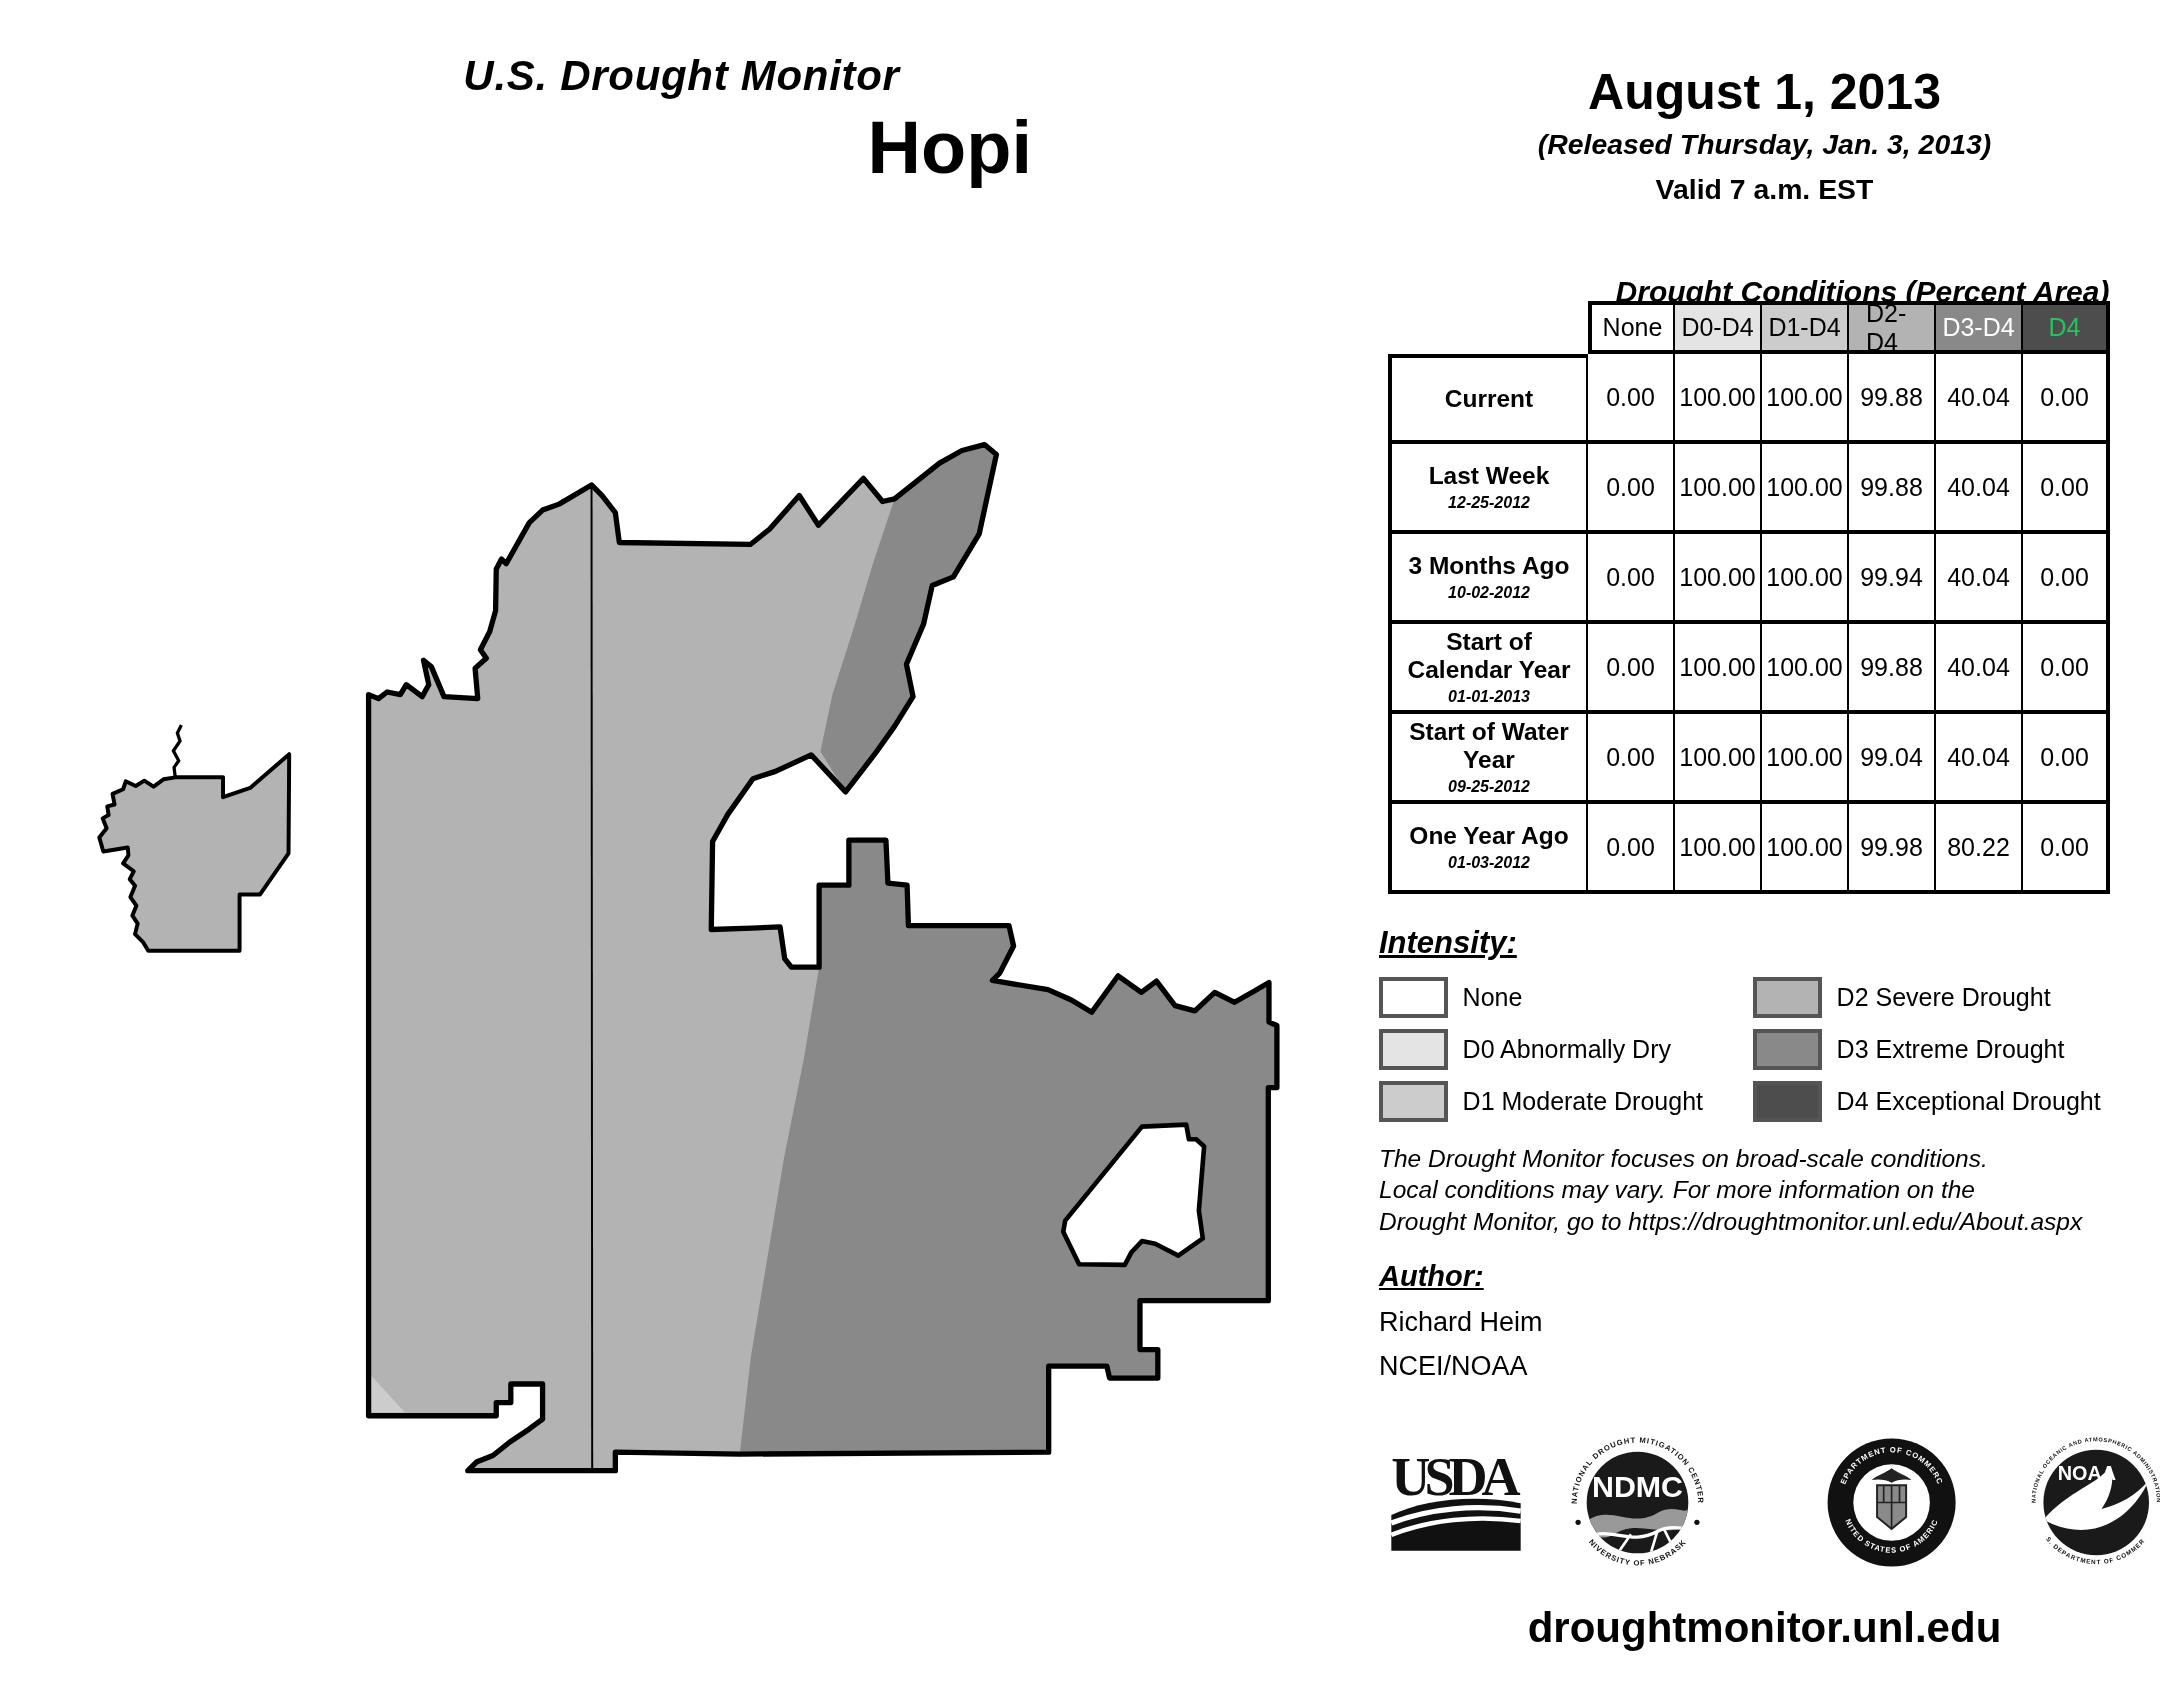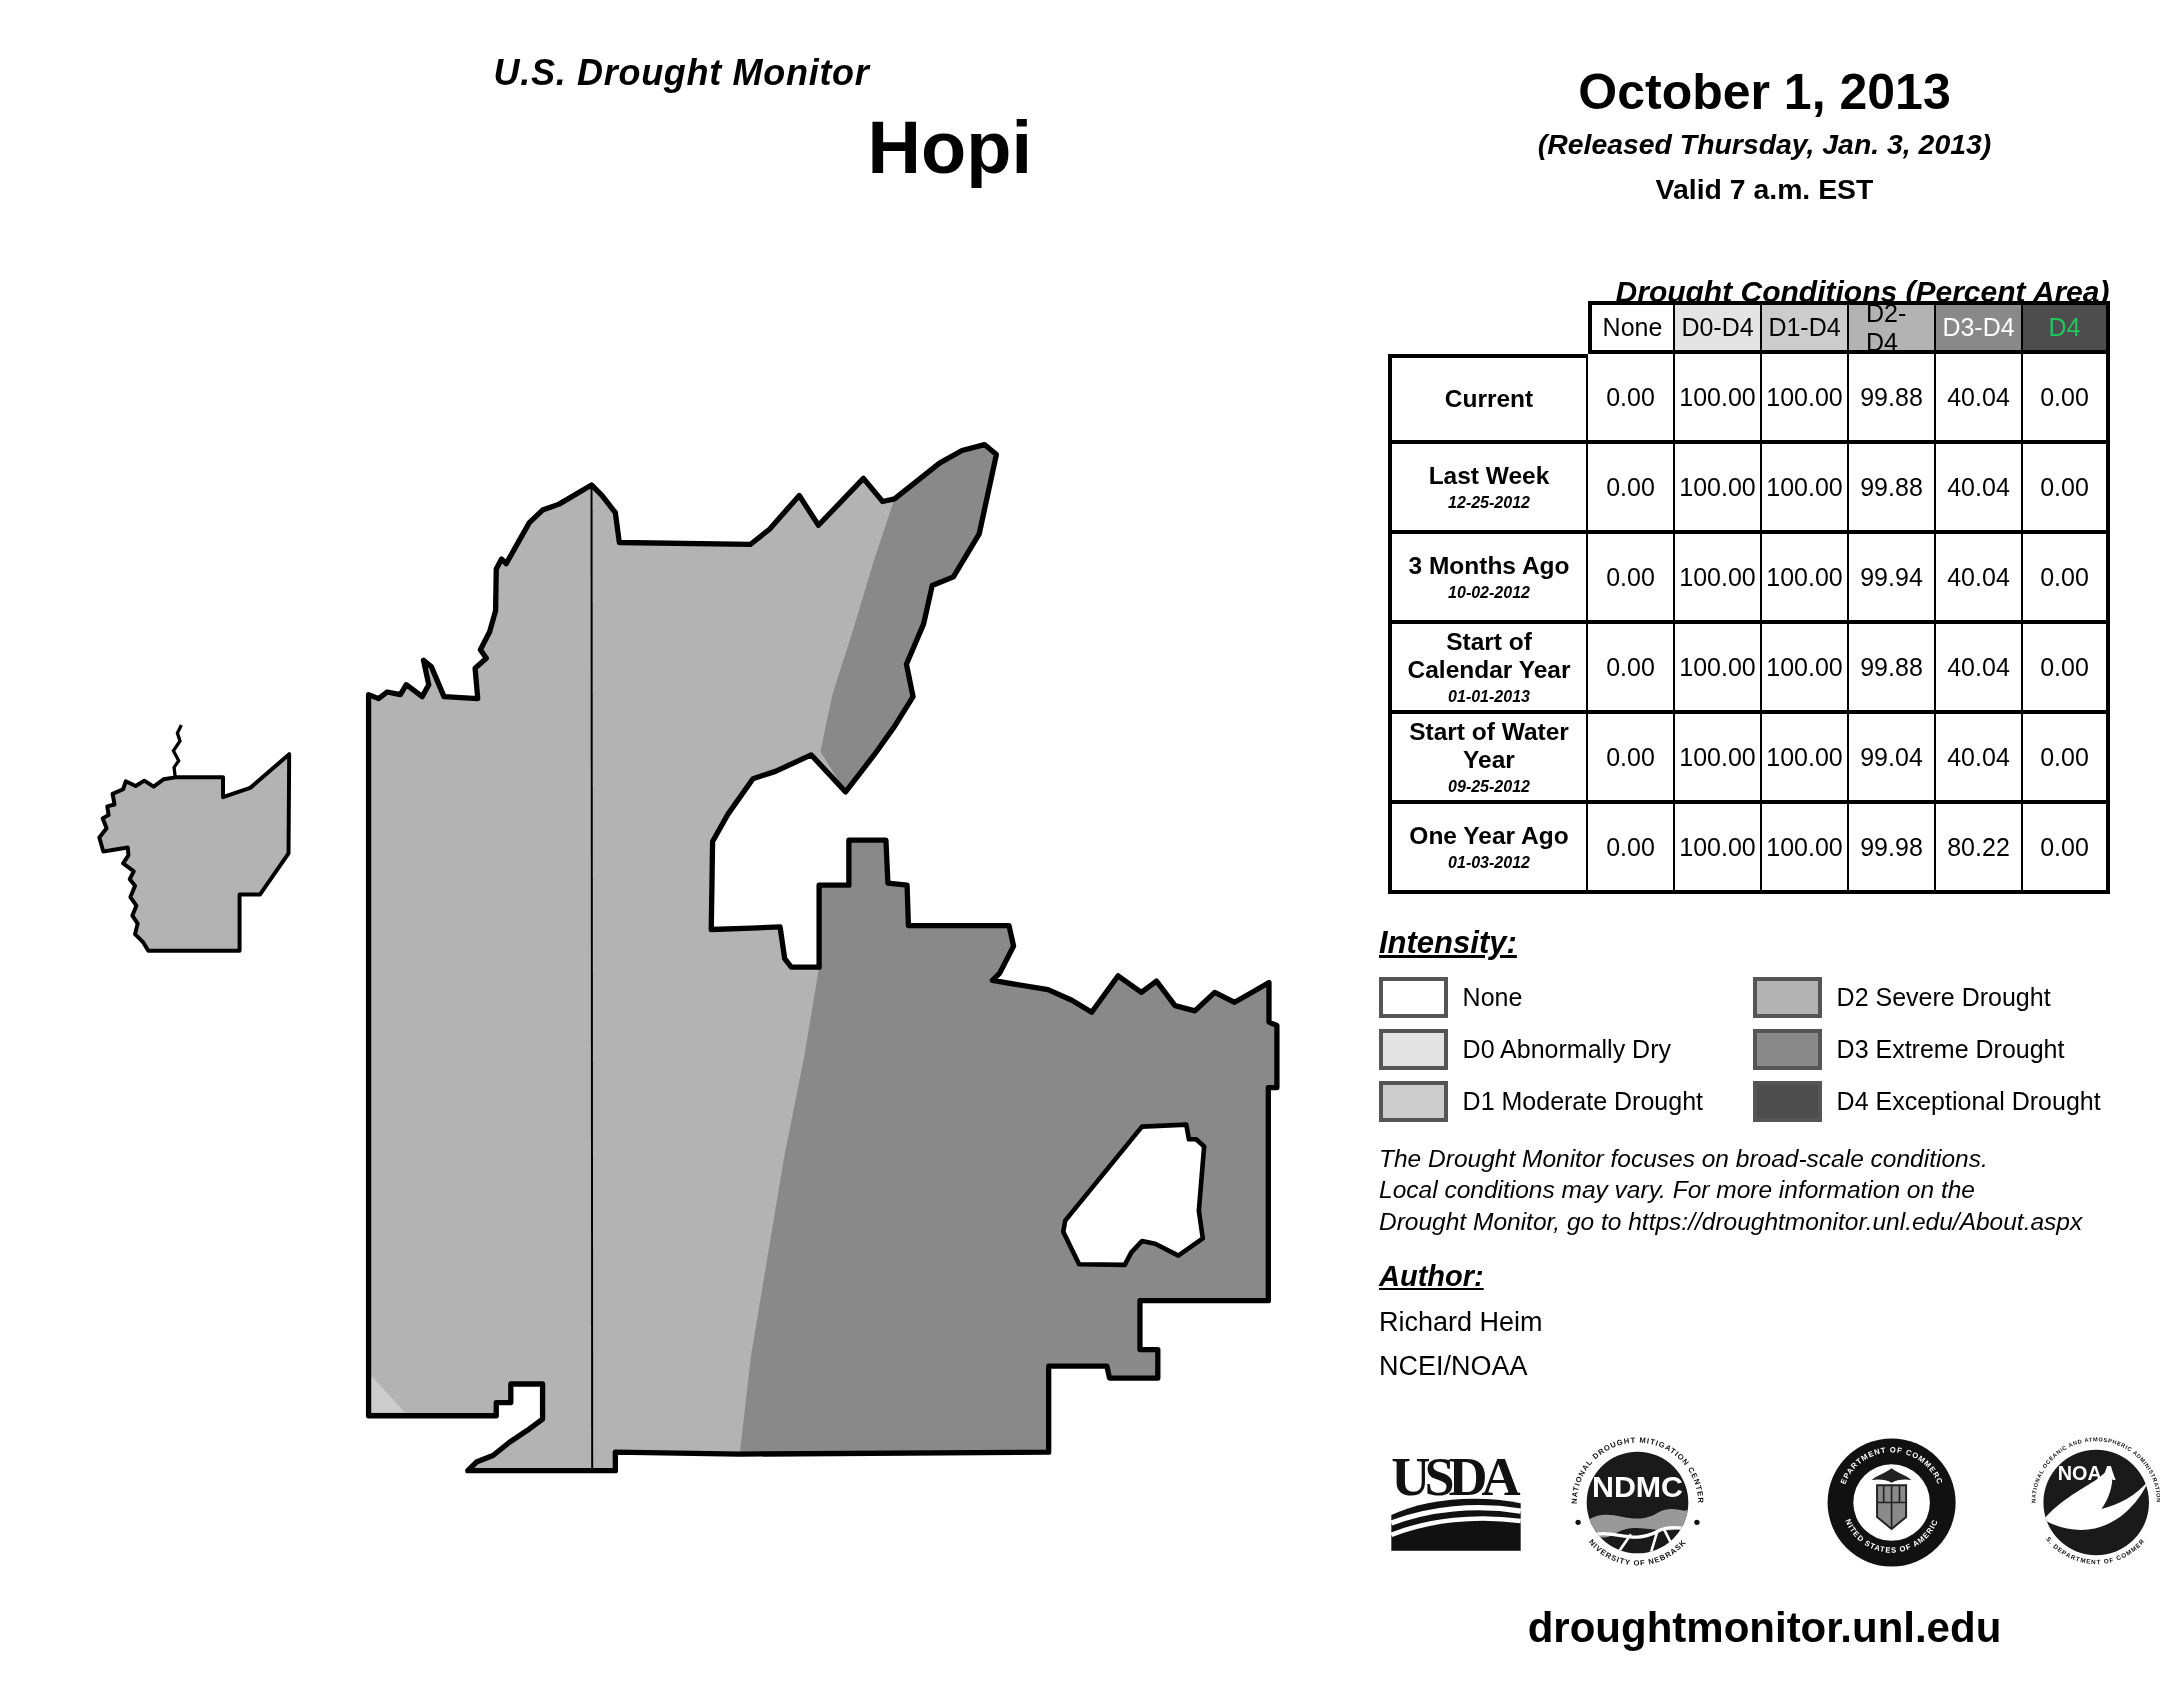--- a/index.html
+++ b/index.html
@@ -4,21 +4,21 @@
 <style>
   html,body{margin:0;padding:0;}
   body{
     width:2183px;height:1687px;position:relative;overflow:hidden;
     background:#ffffff;color:#000;
     font-family:"Liberation Sans", sans-serif;
   }
   .abs{position:absolute;}
   
   #usdm-title{left:331px;top:52px;width:701px;text-align:center;
-    font-size:36px;font-weight:bold;font-style:italic;letter-spacing:0.7px;}
+    font-size:42px;font-weight:bold;font-style:italic;letter-spacing:0.7px;}
   #area-title{left:331px;top:105px;width:701px;text-align:right;
     font-size:74px;font-weight:bold;}
   #date-block{left:1389px;top:63px;width:751px;text-align:center;}
   #date-main{font-size:50px;font-weight:bold;}
   #date-released{font-size:28.4px;font-weight:bold;font-style:italic;margin-top:6.6px;}
   #date-valid{font-size:28.4px;font-weight:bold;margin-top:12px;}
   
   #tbl-title{left:1522px;top:275px;width:681px;text-align:center;
     font-size:30px;font-style:italic;font-weight:600;}
   #dm-table{left:1388px;top:301px;display:grid;
@@ -126,21 +126,21 @@
     L224,1437 L216,1424 L204,1412 L208,1396 L200,1384 L206,1369 L197,1356 L204,1339 L196,1329
     L202,1317 L186,1305 L194,1293 L193,1281 L156,1287 L150,1266 L161,1252 L155,1237 L164,1232
     L162,1219 L173,1216 L170,1200 L186,1193 L190,1181 L205,1188 L218,1180 L232,1189 L247,1178 Z"></path>
   <polyline fill="none" stroke="#000" stroke-width="5" points="274,1096 268,1108 272,1120 262,1135 270,1150 263,1160 265,1177"></polyline>
 </svg>
 
 <div class="abs" id="usdm-title">U.S. Drought Monitor</div>
 <div class="abs" id="area-title">Hopi</div>
 
 <div class="abs" id="date-block">
-  <div id="date-main">October 1, 2013</div>
+  <div id="date-main">August 1, 2013</div>
   <div id="date-released">(Released Thursday, Jan. 3, 2013)</div>
   <div id="date-valid">Valid 7 a.m. EST</div>
 </div>
 
 <div class="abs" id="tbl-title">Drought Conditions (Percent Area)</div>
 <div class="abs" id="dm-table">
     <div class="corner"></div>
     <div class="hdr h-none c-first">None</div>
     <div class="hdr h-d0">D0-D4</div>
     <div class="hdr h-d1">D1-D4</div>

